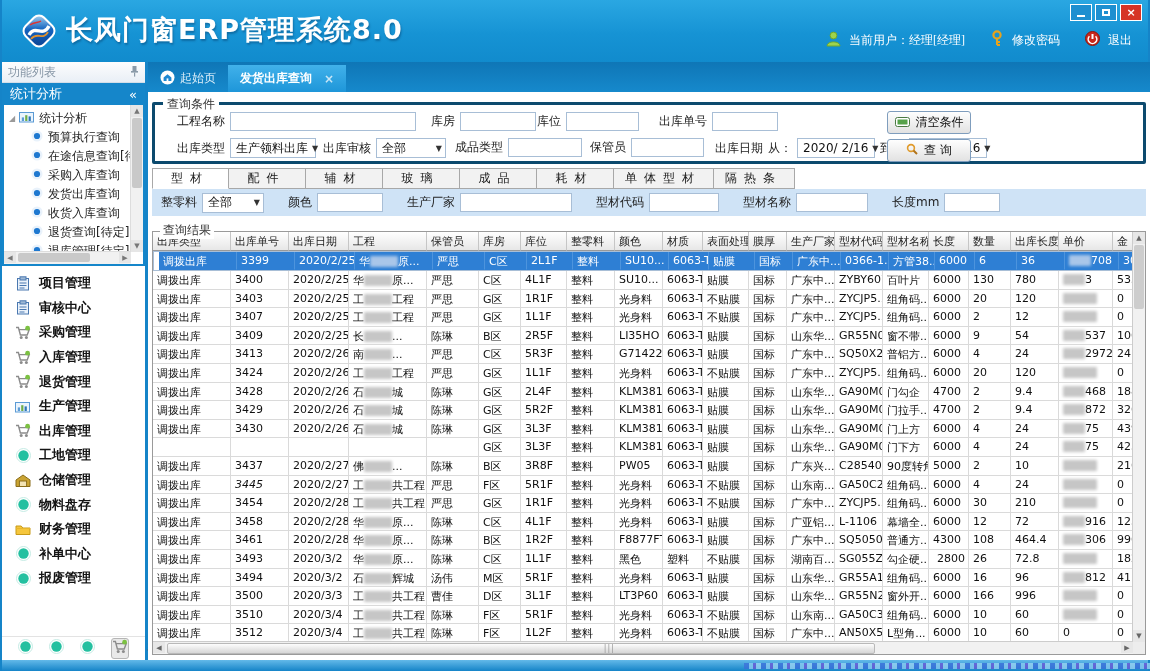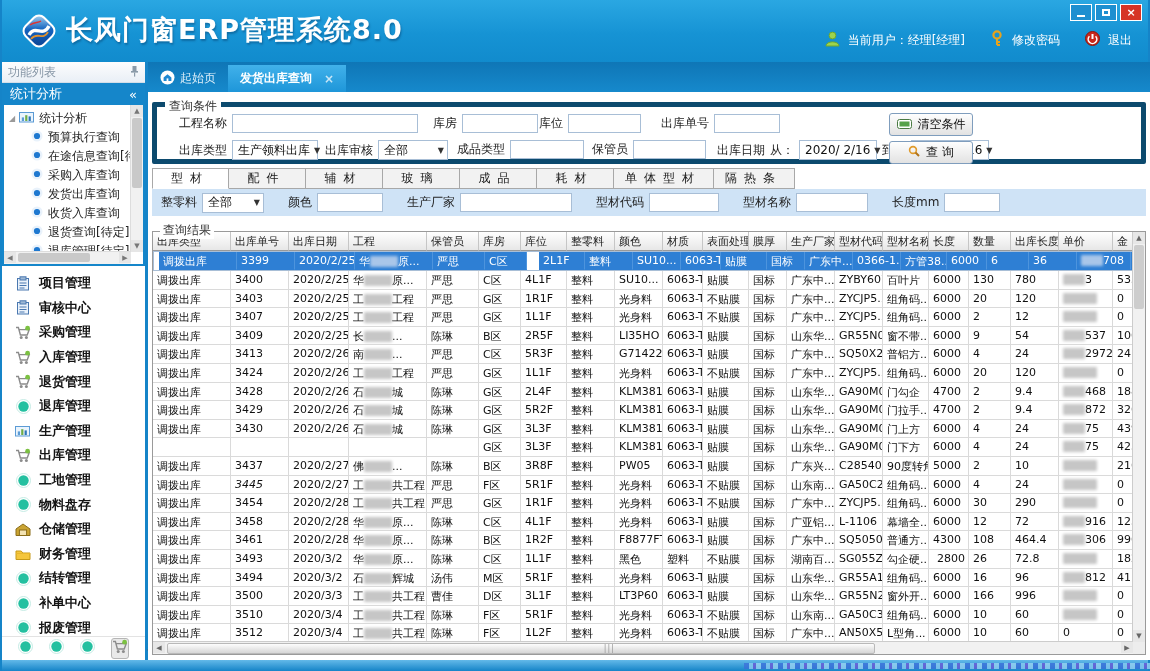--- a/index.html
+++ b/index.html
@@ -12,21 +12,21 @@
     background:linear-gradient(#2aa7e2,#1693d4 55%,#118bcd);}
   .winbtns{position:absolute;top:4px;right:6px;display:flex;gap:3px;}
   .winbtn{width:22px;height:17px;border:1px solid #fff;box-sizing:border-box;display:flex;
     align-items:center;justify-content:center;color:#fff;font-size:11px;background:#1e8fd0;cursor:default;}
   .winbtn.close{background:#d63425;font-weight:bold;}
   .minglyph{display:block;width:8px;height:2px;background:#fff;margin-top:7px;}
   .maxglyph{display:block;width:8px;height:7px;border:2px solid #fff;box-sizing:border-box;}
   .logo{position:absolute;left:16px;top:10px;}
   .apptitle{position:absolute;left:64px;top:12px;font-size:27px;font-weight:bold;color:#fff;
     letter-spacing:1px;text-shadow:1px 2px 2px rgba(0,40,80,.35);}
-  .userbar{position:absolute;right:16px;top:30px;display:flex;align-items:center;gap:7px;color:#fff;font-size:12px;}
+  .userbar{position:absolute;right:16px;top:30px;display:flex;align-items:center;gap:7px;color:#fff;font-size:12px;font-family:Liberation Serif, serif;}
   .userbar .sp{width:10px;}
 
   
   .sidebar{position:absolute;left:0;top:62px;width:146px;height:598px;background:#fff;
     border-right:3px solid #1584c8;box-sizing:border-box;display:flex;flex-direction:column;}
   .funcheader{height:20px;background:linear-gradient(#fdfdfd,#e9eff6);color:#8595a5;font-size:12px;
     display:flex;align-items:center;justify-content:space-between;padding:0 6px;border-bottom:1px solid #d4dee8;}
   .sectionheader{height:22px;background:#1586ca;color:#fff;font-size:13px;display:flex;align-items:center;
     justify-content:space-between;padding:0 8px;}
   .sectionheader .chev{font-size:13px;}
@@ -57,21 +57,21 @@
   
   .main{position:absolute;left:146px;top:62px;width:1002px;height:598px;background:#fff;}
   .tabstrip{position:absolute;left:0;top:0;right:0;height:30px;background:linear-gradient(#0f76b6,#1689cc);
     display:flex;align-items:flex-end;}
   .tab{height:27px;display:flex;align-items:center;gap:5px;padding:0 12px;color:#dceef9;font-size:12px;cursor:default;}
   .tab.active{background:linear-gradient(#41b1ea,#1e96d9);color:#fff;font-weight:bold;}
   .tab .tclose{margin-left:7px;color:#c9e6f6;font-size:12px;}
   .tabdrop{position:absolute;right:7px;bottom:8px;color:#cfe8f7;font-size:9px;}
   .content{position:absolute;left:0;top:30px;right:0;bottom:0;background:#fff;}
 
-  .groupbox{position:absolute;left:4px;right:4px;border:5px solid #0c4a6e;border-radius:2px;box-sizing:border-box;}
+  .groupbox{position:absolute;left:4px;right:4px;border:3px solid #0c4a6e;border-radius:2px;box-sizing:border-box;}
   .gblabel{position:absolute;top:-9px;left:8px;background:#fff;padding:0 4px;font-size:12px;color:#333;}
   .qbox{top:10px;height:62px;}
   .qrow{position:absolute;left:0;right:0;height:22px;font-size:12px;color:#222;}
   .qrow .fld{position:absolute;display:flex;align-items:center;gap:5px;white-space:nowrap;}
   .ti{height:19px;border:1px solid #a8bed6;background:#fff;box-sizing:border-box;}
   .sel{height:20px;border:1px solid #a8bed6;background:#fff;box-sizing:border-box;display:inline-flex;
     align-items:center;justify-content:space-between;padding:0 3px 0 5px;font-size:12px;color:#111;}
   .sel .arr{font-size:8px;color:#333;margin-left:4px;}
   .btn{height:23px;border:1px solid #7f9dbd;border-radius:3px;background:linear-gradient(#fefefe,#e2e2e2);
     display:inline-flex;align-items:center;justify-content:center;gap:6px;font-size:12px;color:#111;padding:0 10px;
@@ -316,29 +316,20 @@
               <path d="M1 2.5 h2.4 l2 7.5 h6.8 l2-5.4 h-9.6" fill="none" stroke="#8c8c8c" stroke-width="1.4"></path>
               <circle cx="6.2" cy="12.4" r="1.5" fill="#8c8c8c"></circle>
               <circle cx="11.4" cy="12.4" r="1.5" fill="#8c8c8c"></circle>
               <circle cx="12.6" cy="3.2" r="2.4" fill="#7cc142"></circle>
             </svg>
           </span>
           <span>退货管理</span>
         </div>
         <div class="module">
           <span class="mico">
-            <svg width="15" height="15">
-              <circle cx="7.5" cy="7.5" r="7" fill="none" stroke="#c5ebe4"></circle>
-              <circle cx="7.5" cy="7.5" r="5.2" fill="#24c0a0"></circle>
-            </svg>
-          </span>
-          <span>退库管理</span>
-        </div>
-        <div class="module">
-          <span class="mico">
             <svg width="16" height="13">
               <rect x="0.5" y="2.5" width="14" height="9.5" fill="#eaf4fd" stroke="#5b9bd5"></rect>
               <rect x="2.8" y="7.4" width="2.2" height="3.6" fill="#5b9bd5"></rect>
               <rect x="6.2" y="5.2" width="2.2" height="5.8" fill="#70ad47"></rect>
               <rect x="9.6" y="6.4" width="2.2" height="4.6" fill="#2e75b6"></rect>
             </svg>
           </span>
           <span>生产管理</span>
         </div>
         <div class="module">
@@ -356,53 +347,44 @@
           <span class="mico">
             <svg width="15" height="15">
               <circle cx="7.5" cy="7.5" r="7" fill="none" stroke="#c5ebe4"></circle>
               <circle cx="7.5" cy="7.5" r="5.2" fill="#24c0a0"></circle>
             </svg>
           </span>
           <span>工地管理</span>
         </div>
         <div class="module">
           <span class="mico">
+            <svg width="16" height="13">
+              <path d="M1 6 L8 1 L15 6 V12.5 H1 Z" fill="#caa433" stroke="#8a6d1a"></path>
+              <rect x="4.4" y="7" width="7.2" height="5.5" fill="#f3e3b3" stroke="#8a6d1a"></rect>
+            </svg>
+          </span>
+          <span>仓储管理</span>
+        </div>
+        <div class="module">
+          <span class="mico">
             <svg width="15" height="15">
               <circle cx="7.5" cy="7.5" r="7" fill="none" stroke="#c5ebe4"></circle>
               <circle cx="7.5" cy="7.5" r="5.2" fill="#24c0a0"></circle>
             </svg>
           </span>
           <span>物料盘存</span>
         </div>
         <div class="module">
           <span class="mico">
-            <svg width="16" height="13">
-              <path d="M1 6 L8 1 L15 6 V12.5 H1 Z" fill="#caa433" stroke="#8a6d1a"></path>
-              <rect x="4.4" y="7" width="7.2" height="5.5" fill="#f3e3b3" stroke="#8a6d1a"></rect>
-            </svg>
-          </span>
-          <span>仓储管理</span>
-        </div>
-        <div class="module">
-          <span class="mico">
             <svg width="16" height="12">
               <path d="M1 3 h5.2 l1.6 2 H15 v6.5 H1 Z" fill="#f5c63c" stroke="#c79a18"></path>
               <path d="M1 5.5 H15" stroke="#e8b62c"></path>
             </svg>
           </span>
           <span>财务管理</span>
-        </div>
-        <div class="module">
-          <span class="mico">
-            <svg width="15" height="15">
-              <circle cx="7.5" cy="7.5" r="7" fill="none" stroke="#c5ebe4"></circle>
-              <circle cx="7.5" cy="7.5" r="5.2" fill="#24c0a0"></circle>
-            </svg>
-          </span>
-          <span>结转管理</span>
         </div>
         <div class="module">
           <span class="mico">
             <svg width="15" height="15">
               <circle cx="7.5" cy="7.5" r="7" fill="none" stroke="#c5ebe4"></circle>
               <circle cx="7.5" cy="7.5" r="5.2" fill="#24c0a0"></circle>
             </svg>
           </span>
           <span>补单中心</span>
         </div>
@@ -602,21 +584,21 @@
               <div class="c" style="width: 40px;">金</div>
             </div>
           <div id="gbody">
               <div class="grow sel">
                 <div class="c" style="width: 78px;">调拨出库</div>
                 <div class="c" style="width: 58px;">3399</div>
                 <div class="c" style="width: 60px;">2020/2/25</div>
                 <div class="c" style="width: 78px;"><span>华</span><span class="bl" style="width: 28px;"></span><span>原...</span></div>
                 <div class="c" style="width: 52px;">严思</div>
                 <div class="c" style="width: 42px;">C区</div>
-                <div class="c" style="width: 46px; margin-left: 12px;">2L1F</div>
+                <div class="c" style="width: 46px;">2L1F</div>
                 <div class="c" style="width: 48px;">整料</div>
                 <div class="c" style="width: 48px;">SU10...</div>
                 <div class="c" style="width: 40px;">6063-T5</div>
                 <div class="c" style="width: 46px;">贴膜</div>
                 <div class="c" style="width: 38px;">国标</div>
                 <div class="c" style="width: 48px;">广东中...</div>
                 <div class="c" style="width: 48px;">0366-1.2</div>
                 <div class="c" style="width: 46px;">方管38...</div>
                 <div class="c" style="width: 40px;">6000</div>
                 <div class="c" style="width: 42px;">6</div>
@@ -899,21 +881,21 @@
                 <div class="c" style="width: 48px;">整料</div>
                 <div class="c" style="width: 48px;">光身料</div>
                 <div class="c" style="width: 40px;">6063-T5</div>
                 <div class="c" style="width: 46px;">不贴膜</div>
                 <div class="c" style="width: 38px;">国标</div>
                 <div class="c" style="width: 48px;">广东中...</div>
                 <div class="c" style="width: 48px;">ZYCJP5...</div>
                 <div class="c" style="width: 46px;">组角码...</div>
                 <div class="c" style="width: 40px;">6000</div>
                 <div class="c" style="width: 42px;">30</div>
-                <div class="c" style="width: 48px;">290</div>
+                <div class="c" style="width: 48px;">210</div>
                 <div class="c" style="width: 54px;"><span class="bl" style="width: 34px;"></span></div>
                 <div class="c" style="width: 40px;">0</div>
               </div>
               <div class="grow">
                 <div class="c" style="width: 78px;">调拨出库</div>
                 <div class="c" style="width: 58px;">3458</div>
                 <div class="c" style="width: 60px;">2020/2/28</div>
                 <div class="c" style="width: 78px;"><span>华</span><span class="bl" style="width: 28px;"></span><span>原...</span></div>
                 <div class="c" style="width: 52px;">陈琳</div>
                 <div class="c" style="width: 42px;">C区</div>

